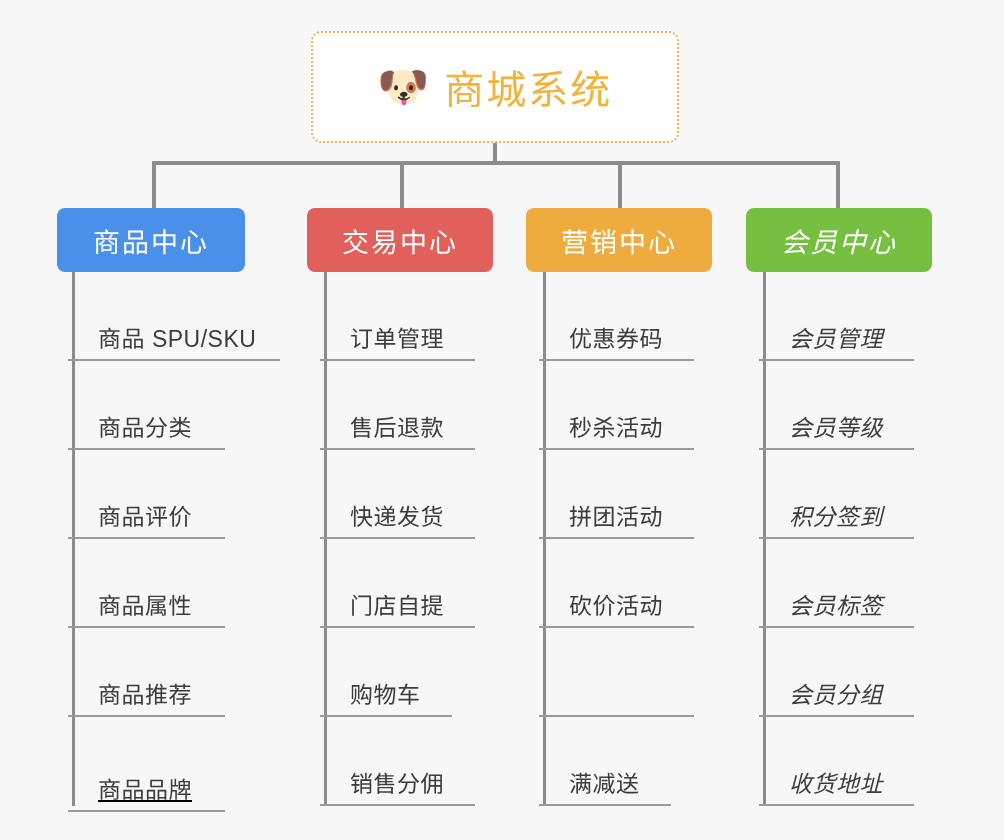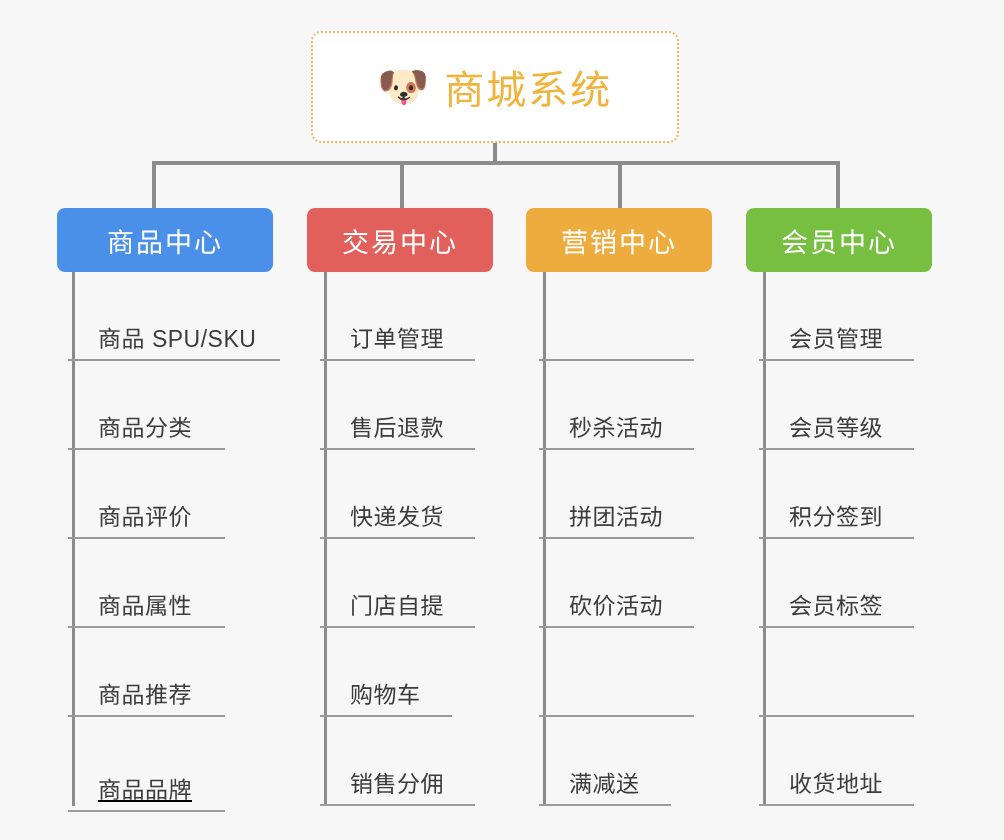--- a/index.html
+++ b/index.html
@@ -130,21 +130,21 @@
       <div class="conn conn-v" style="left: 493px; top: 143px; height: 20px;"></div>
       <div class="conn conn-h" style="left: 152px; top: 161px; width: 686px;"></div>
       <div class="conn conn-v" style="left: 152px; top: 161px; height: 47px;"></div>
       <div class="conn conn-v" style="left: 400px; top: 161px; height: 47px;"></div>
       <div class="conn conn-v" style="left: 618px; top: 161px; height: 47px;"></div>
       <div class="conn conn-v" style="left: 836px; top: 161px; height: 47px;"></div>
     </div>
 
   <div id="columns">
       <div class="column" style="left: 57px; width: 188px;">
-        <div class="cat-card" style="background: rgb(74, 144, 232); width: 216px;">
+        <div class="cat-card" style="background: rgb(74, 144, 232); width: 188px;">
           <span>商品中心</span>
         </div>
         <div class="trunk" style="left: 15px; height: 534px;"></div>
         <div class="leaf-list" style="left: 15px;">
           <div class="leaf" style="top: 0px;">
             <div class="leaf-inner">
               <div class="leaf-label">商品 SPU/SKU</div>
               <div class="leaf-rule" style="width: 212px;"></div>
             </div>
           </div>
@@ -225,20 +225,21 @@
         </div>
       </div>
       <div class="column" style="left: 526px; width: 186px;">
         <div class="cat-card" style="background: rgb(238, 171, 62); width: 186px;">
           <span>营销中心</span>
         </div>
         <div class="trunk" style="left: 17px; height: 534px;"></div>
         <div class="leaf-list" style="left: 17px;">
           <div class="leaf" style="top: 0px;">
             <div class="leaf-inner">
+              <div class="leaf-label">优惠券码</div>
               <div class="leaf-rule" style="width: 155px;"></div>
             </div>
           </div>
           <div class="leaf" style="top: 89px;">
             <div class="leaf-inner">
               <div class="leaf-label">秒杀活动</div>
               <div class="leaf-rule" style="width: 155px;"></div>
             </div>
           </div>
           <div class="leaf" style="top: 178px; justify-content: center;">
@@ -259,21 +260,21 @@
             </div>
           </div>
           <div class="leaf" style="top: 445px;">
             <div class="leaf-inner">
               <div class="leaf-label">满减送</div>
               <div class="leaf-rule" style="width: 132px;"></div>
             </div>
           </div>
         </div>
       </div>
-      <div class="column" style="left: 746px; width: 210px;">
+      <div class="column" style="left: 746px; width: 210px; font-style: italic;">
         <div class="cat-card" style="background: rgb(118, 191, 65); width: 186px;">
           <span>会员中心</span>
         </div>
         <div class="trunk" style="left: 17px; height: 534px;"></div>
         <div class="leaf-list" style="left: 17px;">
           <div class="leaf" style="top: 0px;">
             <div class="leaf-inner">
               <div class="leaf-label">会员管理</div>
               <div class="leaf-rule" style="width: 155px;"></div>
             </div>
@@ -291,20 +292,21 @@
             </div>
           </div>
           <div class="leaf" style="top: 267px;">
             <div class="leaf-inner">
               <div class="leaf-label">会员标签</div>
               <div class="leaf-rule" style="width: 155px;"></div>
             </div>
           </div>
           <div class="leaf" style="top: 356px;">
             <div class="leaf-inner">
+              <div class="leaf-label">会员分组</div>
               <div class="leaf-rule" style="width: 155px;"></div>
             </div>
           </div>
           <div class="leaf" style="top: 445px;">
             <div class="leaf-inner">
               <div class="leaf-label">收货地址</div>
               <div class="leaf-rule" style="width: 155px;"></div>
             </div>
           </div>
         </div>

